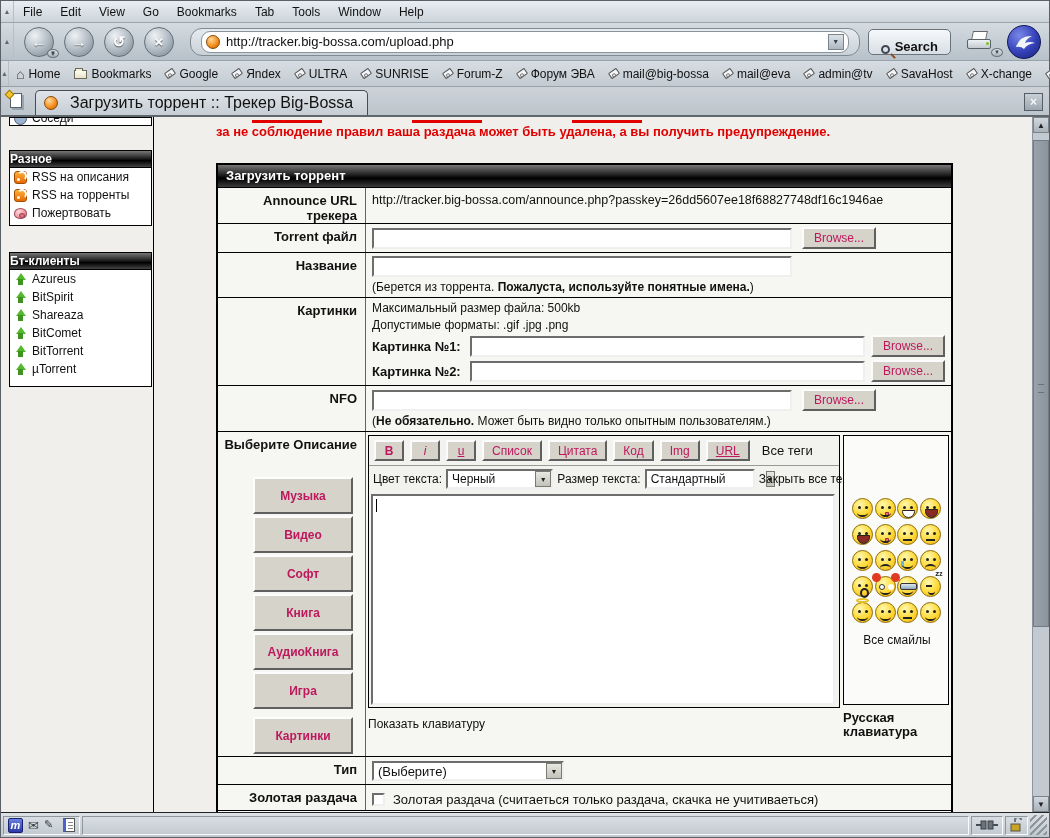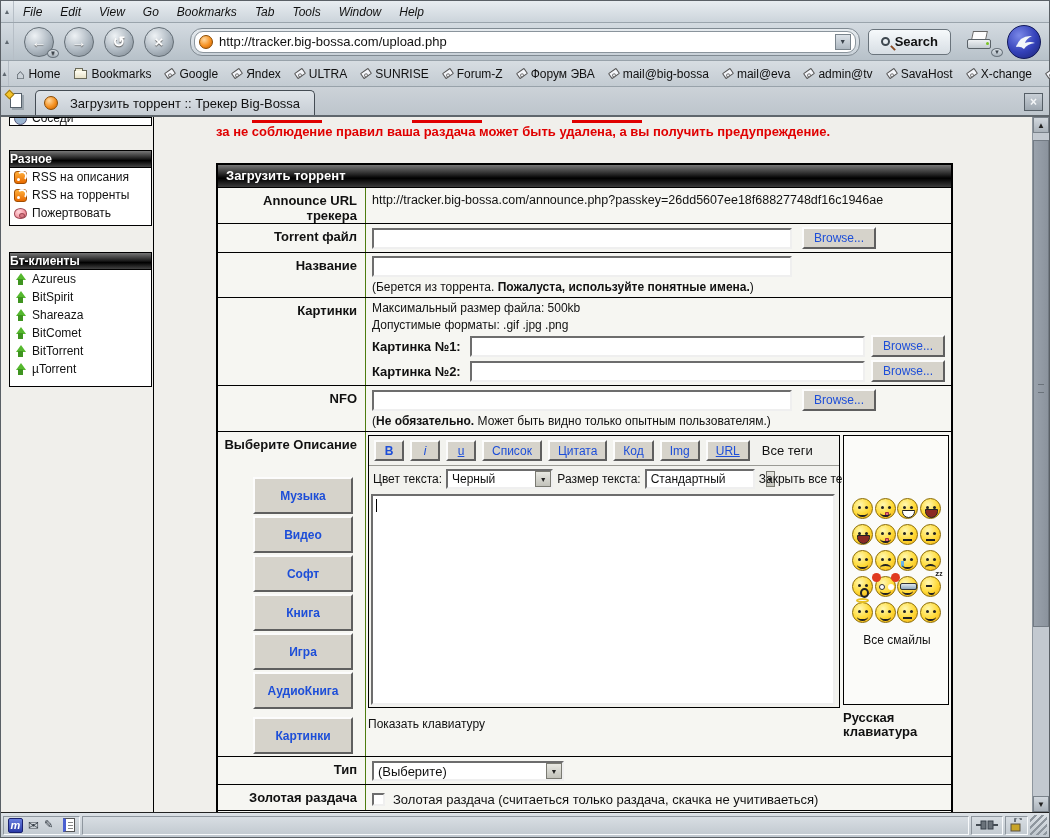--- a/index.html
+++ b/index.html
@@ -7,43 +7,43 @@
   body { font-family:"Liberation Sans", sans-serif; font-size:12px; color:#111; }
 
   .window { width:1050px; height:838px; display:flex; flex-direction:column;
             border:1px solid #5a6066; background:#cfd6dc; }
 
   
   .bar { display:flex; align-items:center; position:relative; }
   .grippy { width:13px; align-self:stretch; display:flex; align-items:center; justify-content:center;
             color:#5f6870; font-size:7px; border-right:1px solid #b6bec6; cursor:pointer; }
   .menubar { height:22px; background:linear-gradient(#e8edf1,#ccd4db); border-bottom:1px solid #9aa4ac; }
-  .menu-item { padding:2px 9px; cursor:default;font-style:italic; }
+  .menu-item { padding:2px 9px; cursor:default; }
 
   .navbar { height:38px; background:linear-gradient(#d4dbe1,#b7c1c9); border-bottom:1px solid #98a2aa; }
   .sphere { width:30px; height:30px; border-radius:50%; margin-left:10px; position:relative;
             background:radial-gradient(circle at 35% 28%, #eef2f5, #aeb8c1 55%, #79838c);
             border:1px solid #636d75; color:#fff; font-weight:bold; font-size:15px;
             display:flex; align-items:center; justify-content:center; cursor:pointer;
             text-shadow:0 1px 1px #555; }
   .mini-drop { position:absolute; width:12px; height:9px; border-radius:50%;
                background:linear-gradient(#dfe5ea,#aab4bd); border:1px solid #6a747c;
                font-size:6px; color:#3c444c; display:flex; align-items:center; justify-content:center;
                right:-6px; bottom:-2px; cursor:pointer; }
   .urlbox { height:28px; flex:1; margin:0 8px 0 16px; border:1px solid #808a92; border-radius:12px;
-            background:linear-gradient(#e6ebef,#c9d1d8); display:flex; align-items:center; padding:3px; }
+            background:linear-gradient(#e6ebef,#c9d1d8); display:flex; align-items:center; padding:10px; }
   .urlfield { flex:1; height:22px; background:#fff; border:1px solid #8a949c; border-radius:9px;
               display:flex; align-items:center; padding:0 4px; font-size:13px; }
   .favicon { width:14px; height:14px; border-radius:50%; flex:0 0 14px;
              background:radial-gradient(circle at 35% 30%, #ffd9a0, #f59020 55%, #c05a00);
              border:1px solid #8a4a00; margin-right:6px; }
   .url-drop { width:16px; height:16px; margin-left:4px; background:linear-gradient(#dce2e8,#aeb8c1);
               border:1px solid #7a848c; font-size:7px; color:#39414a; display:flex; align-items:center;
               justify-content:center; cursor:pointer; }
-  .searchbtn { height:26px; padding:0 12px; display:flex; align-items:center; gap:5px;
+  .searchbtn { height:26px; padding:0 12px; display:flex; align-items:flex-end; gap:5px;
                background:linear-gradient(#f6f9fb,#d7dee4); border:1px solid #6a747c; border-radius:5px;
                font-weight:bold; font-size:13px; cursor:pointer; }
   .mag { width:9px; height:9px; border:2px solid #3f4850; border-radius:50%; position:relative; }
   .mag::after { content:""; position:absolute; width:6px; height:2px; background:#8a4a20;
                 transform:rotate(45deg); left:7px; top:8px; }
   .printer { width:30px; height:22px; position:relative; margin:0 4px 0 14px; cursor:pointer; }
   .printer .p-paper { position:absolute; left:7px; top:0; width:15px; height:9px; background:#fdfdfd;
                       border:1px solid #666; transform:skewX(-12deg); }
   .printer .p-body  { position:absolute; left:2px; top:8px; width:24px; height:10px;
                       background:linear-gradient(#eef1f3,#c2cad0); border:1px solid #5a6268; border-radius:2px; }
@@ -69,21 +69,21 @@
   .tabbar { height:30px; background:linear-gradient(#ccd2d8,#bdc5cc); border-bottom:2px solid #5f666c;
             display:flex; align-items:flex-end; }
   .newtab-btn { width:24px; height:22px; margin:0 6px 2px 4px; position:relative; cursor:pointer; }
   .newtab-btn .page { position:absolute; left:5px; top:2px; width:12px; height:15px; background:#fff;
                       border:1px solid #55606a; box-shadow:2px 2px 0 #9aa4ac; }
   .newtab-btn .spark { position:absolute; left:1px; top:0; width:7px; height:7px; background:#f5c428;
                        border:1px solid #a07810; transform:rotate(45deg); }
   .tab { height:25px; display:flex; align-items:center; gap:6px; padding:0 14px 0 8px; min-width:240px;
          background:linear-gradient(#dfe4e9,#c6cdd4); border:1px solid #444c54; border-bottom:none;
          border-radius:5px 5px 0 0; cursor:pointer; }
-  .tab-title { font-size:13px; }
+  .tab-title { font-size:16px; }
   .tab-close { margin:0 6px 4px auto; width:19px; height:18px; background:linear-gradient(#c8cfd6,#9da7b0);
                border:1px solid #555e66; color:#f4f6f8; font-weight:bold; font-size:12px;
                display:flex; align-items:center; justify-content:center; cursor:pointer; }
 
   
   .contentrow { flex:1; display:flex; min-height:0; border-bottom:1px solid #222; }
   .pagearea { flex:1; background:#f0efeb; position:relative; overflow:hidden; display:flex; }
 
   
   .side-col { width:152px; padding:0 0 0 8px; flex:0 0 152px; }
@@ -124,21 +124,21 @@
   .fhead { height:22px; color:#fff; font-weight:bold; line-height:22px; padding-left:8px;
            background:linear-gradient(#777 0%,#202020 45%,#000 60%,#3c3c3c 100%); }
   .flabel { width:148px; flex:0 0 148px; text-align:right; font-weight:bold; padding:5px 8px 0 2px;
             border-right:1px solid #4d7c0f; }
   .fval { flex:1; padding:3px 6px; min-width:0; }
   .announce-url { padding-top:5px; font-size:12.5px; }
 
   .tin { height:21px; background:#fff; border:2px solid; border-color:#6d6d6d #efefef #efefef #6d6d6d;
          width:420px; }
   .btn { background:#d6d3cb; border:2px solid; border-color:#fcfcfc #5f5f5f #5f5f5f #fcfcfc;
-         font-size:12px; padding:1px 10px; cursor:pointer; color:#1d4ed8; height:22px; }
+         font-size:12px; padding:1px 10px; cursor:pointer; color:#be185d; height:22px; }
   .hintline { font-size:12px; margin-top:3px; }
   .pic-row { display:flex; align-items:center; margin-top:3px; gap:6px; }
   .pic-row b { width:92px; }
   .pic-row .tin { flex:1; width:auto; }
 
   
   .cat-btn { display:block; width:100px; height:37px; margin:0 4px 2px auto; font-weight:bold; }
   .desc-cell { display:flex; align-items:flex-start; padding:3px 2px; }
   .editor-col { width:472px; }
   .editor-box { border:1px solid #000; background:#f2f2ee; }
@@ -475,22 +475,22 @@
           </div>
 
           <div class="frow">
             <div class="flabel">
               <div>Выберите Описание</div>
               <div style="margin-top:25px">
                 <button class="btn cat-btn">Музыка</button>
                 <button class="btn cat-btn">Видео</button>
                 <button class="btn cat-btn">Софт</button>
                 <button class="btn cat-btn">Книга</button>
+                <button class="btn cat-btn">АудиоКнига</button>
                 <button class="btn cat-btn">Игра</button>
-                <button class="btn cat-btn">АудиоКнига</button>
                 <button class="btn cat-btn" style="margin-top:8px">Картинки</button>
               </div>
             </div>
             <div class="fval desc-cell">
               <div class="editor-col">
                 <div class="editor-box">
                   <div class="bb-row1">
                     <button class="btn bb-btn bb-b">B</button>
                     <button class="btn bb-btn bb-i">i</button>
                     <button class="btn bb-btn bb-u">u</button>

